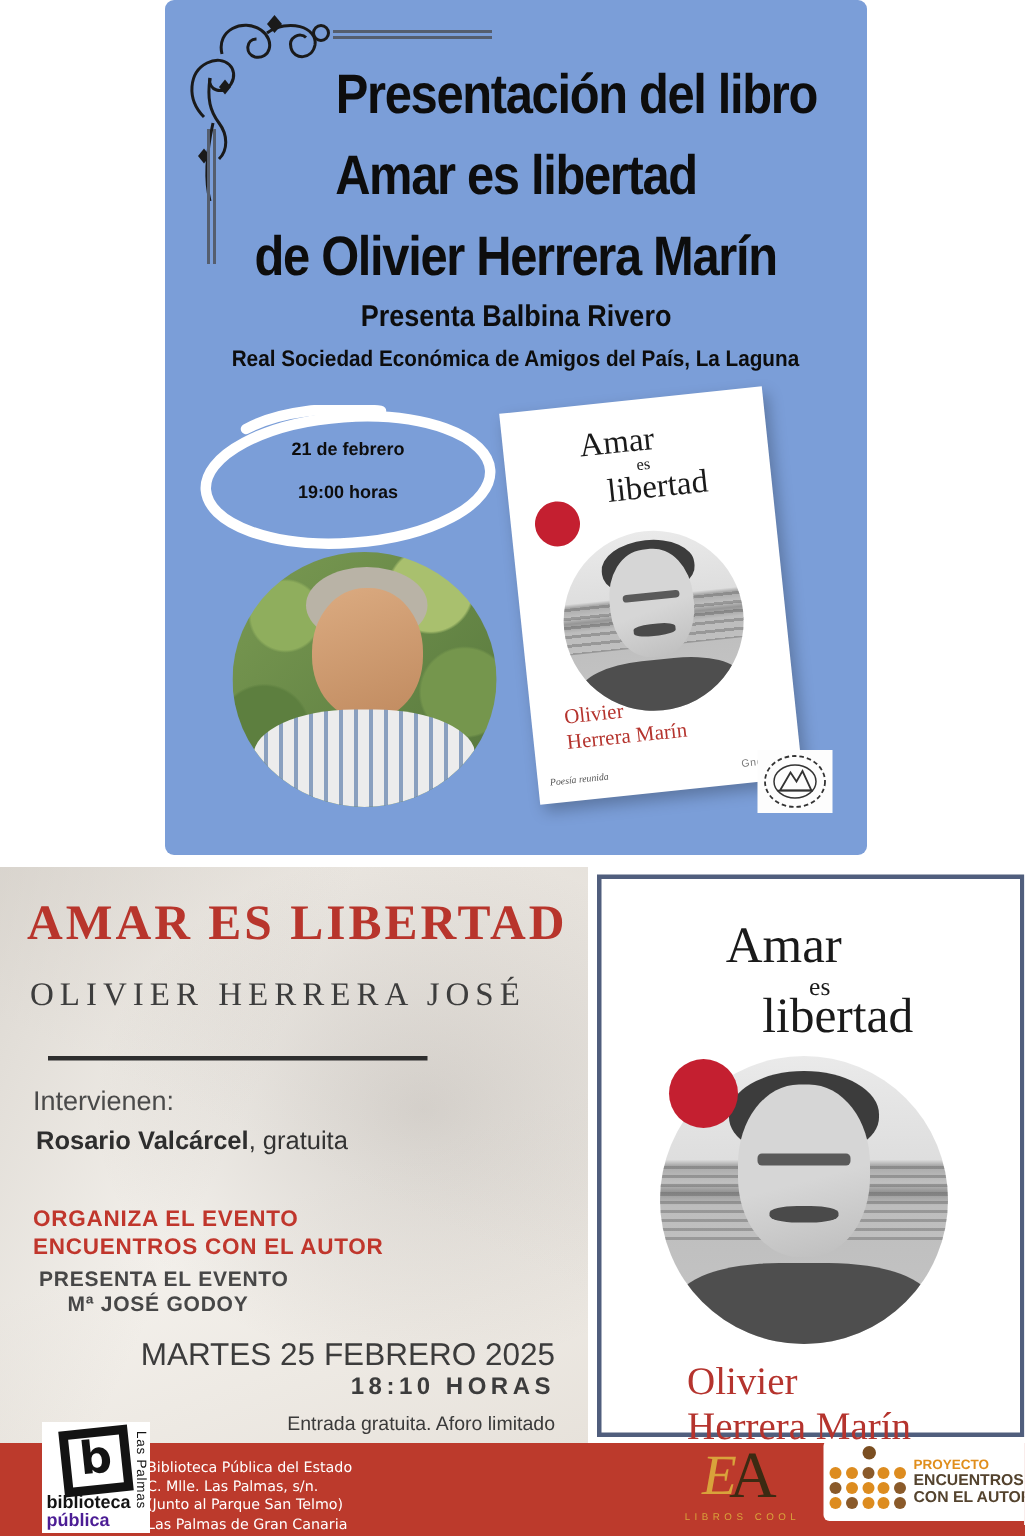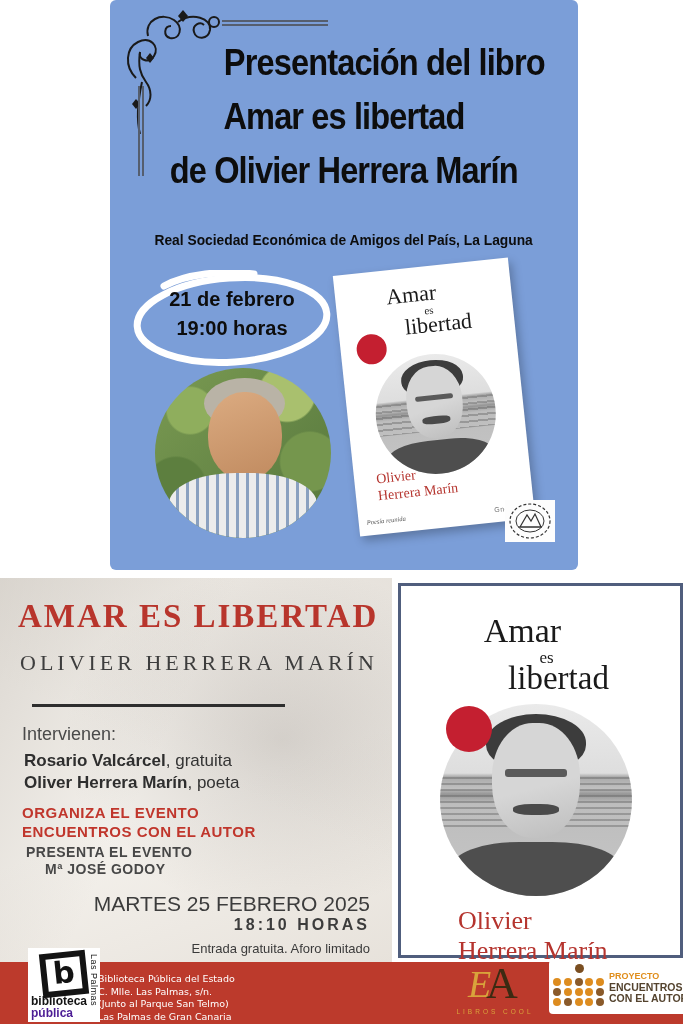--- a/index.html
+++ b/index.html
@@ -20,21 +20,21 @@
                 font-size:20px;font-weight:700;color:#0d0d0d;}
   .tp-presenter>span{display:inline-block;transform:scaleX(0.9);}
   .tp-venue{position:absolute;top:231px;left:0;width:100%;text-align:center;
             font-size:15px;font-weight:700;color:#0d0d0d;}
   .tp-venue>span{display:inline-block;transform:scaleX(0.92);white-space:nowrap;}
 
   
   .date-circle{position:absolute;left:16px;top:270px;width:212px;height:100px;}
   .date-circle svg{position:absolute;left:0;top:0;}
   .dc-text{position:absolute;left:0;top:15px;width:100%;text-align:center;color:#0d0d0d;
-           font-weight:700;font-size:20px;line-height:29px;}
+           font-weight:700;font-size:12px;line-height:29px;}
 
   
   .photo-color{position:absolute;left:45px;top:368px;width:176px;height:170px;border-radius:50%;
                overflow:hidden;background:
                radial-gradient(circle at 20% 25%,#8fae5d 0 12%,transparent 13%),
                radial-gradient(circle at 75% 15%,#a9c06e 0 14%,transparent 15%),
                radial-gradient(circle at 88% 55%,#75964d 0 16%,transparent 17%),
                radial-gradient(circle at 12% 70%,#5d7f3f 0 15%,transparent 16%),
                linear-gradient(135deg,#7a9a52,#55763c);}
   .pc-hair{position:absolute;left:28%;top:6%;width:46%;height:30%;border-radius:50%;
@@ -185,20 +185,23 @@
 
     <div class="tp-line tp-l1">
       <span>Presentación del libro</span>
     </div>
     <div class="tp-line tp-l2">
       <span>Amar es libertad</span>
     </div>
     <div class="tp-line tp-l3">
       <span>de Olivier Herrera Marín</span>
     </div>
+    <div class="tp-presenter">
+      <span>Presenta Balbina Rivero</span>
+    </div>
     <div class="tp-venue">
       <span>Real Sociedad Económica de Amigos del País, La Laguna</span>
     </div>
 
     <div class="date-circle">
       <svg width="212" height="100" viewBox="0 0 212 100">
         <ellipse cx="106" cy="50" rx="95" ry="42" fill="none" stroke="#ffffff" stroke-width="7" stroke-linecap="round" transform="rotate(-4 106 50)"></ellipse>
         <path d="M38,16 C60,4 96,0 128,4" fill="none" stroke="#ffffff" stroke-width="7" stroke-linecap="round"></path>
       </svg>
       <div class="dc-text">
@@ -238,28 +241,25 @@
         <ellipse cx="22" cy="19" rx="20" ry="17" fill="none" stroke="#333" stroke-width="1.2" stroke-dasharray="3 2"></ellipse>
         <ellipse cx="22" cy="19" rx="14" ry="11" fill="none" stroke="#333" stroke-width="1"></ellipse>
         <path d="M12,25 L19,13 L23,19 L27,12 L33,25 Z" fill="none" stroke="#333" stroke-width="1.2"></path>
         <line x1="10" y1="25" x2="34" y2="25" stroke="#333" stroke-width="1"></line>
       </svg>
     </div>
   </section>
 
   <section class="left-poster">
     <div class="lp-title" style="color:#b8352c">AMAR ES LIBERTAD</div>
-    <div class="lp-subtitle">OLIVIER HERRERA MARÍN</div>
+    <div class="lp-subtitle">OLIVIER HERRERA JOSÉ</div>
     <div class="lp-rule"></div>
     <div class="lp-intervienen">Intervienen:</div>
     <div class="lp-part1">
       <b>Rosario Valcárcel</b><span>, gratuita</span>
-    </div>
-    <div class="lp-part2">
-      <b>Oliver Herrera Marín</b><span>, poeta</span>
     </div>
     <div class="lp-org1">ORGANIZA EL EVENTO</div>
     <div class="lp-org2">ENCUENTROS CON EL AUTOR</div>
     <div class="lp-pres1">PRESENTA EL EVENTO</div>
     <div class="lp-pres2">Mª JOSÉ GODOY</div>
     <div class="lp-date">MARTES 25 FEBRERO 2025</div>
     <div class="lp-time">18:10 HORAS</div>
     <div class="lp-entry">Entrada gratuita. Aforo limitado</div>
   </section>
 

